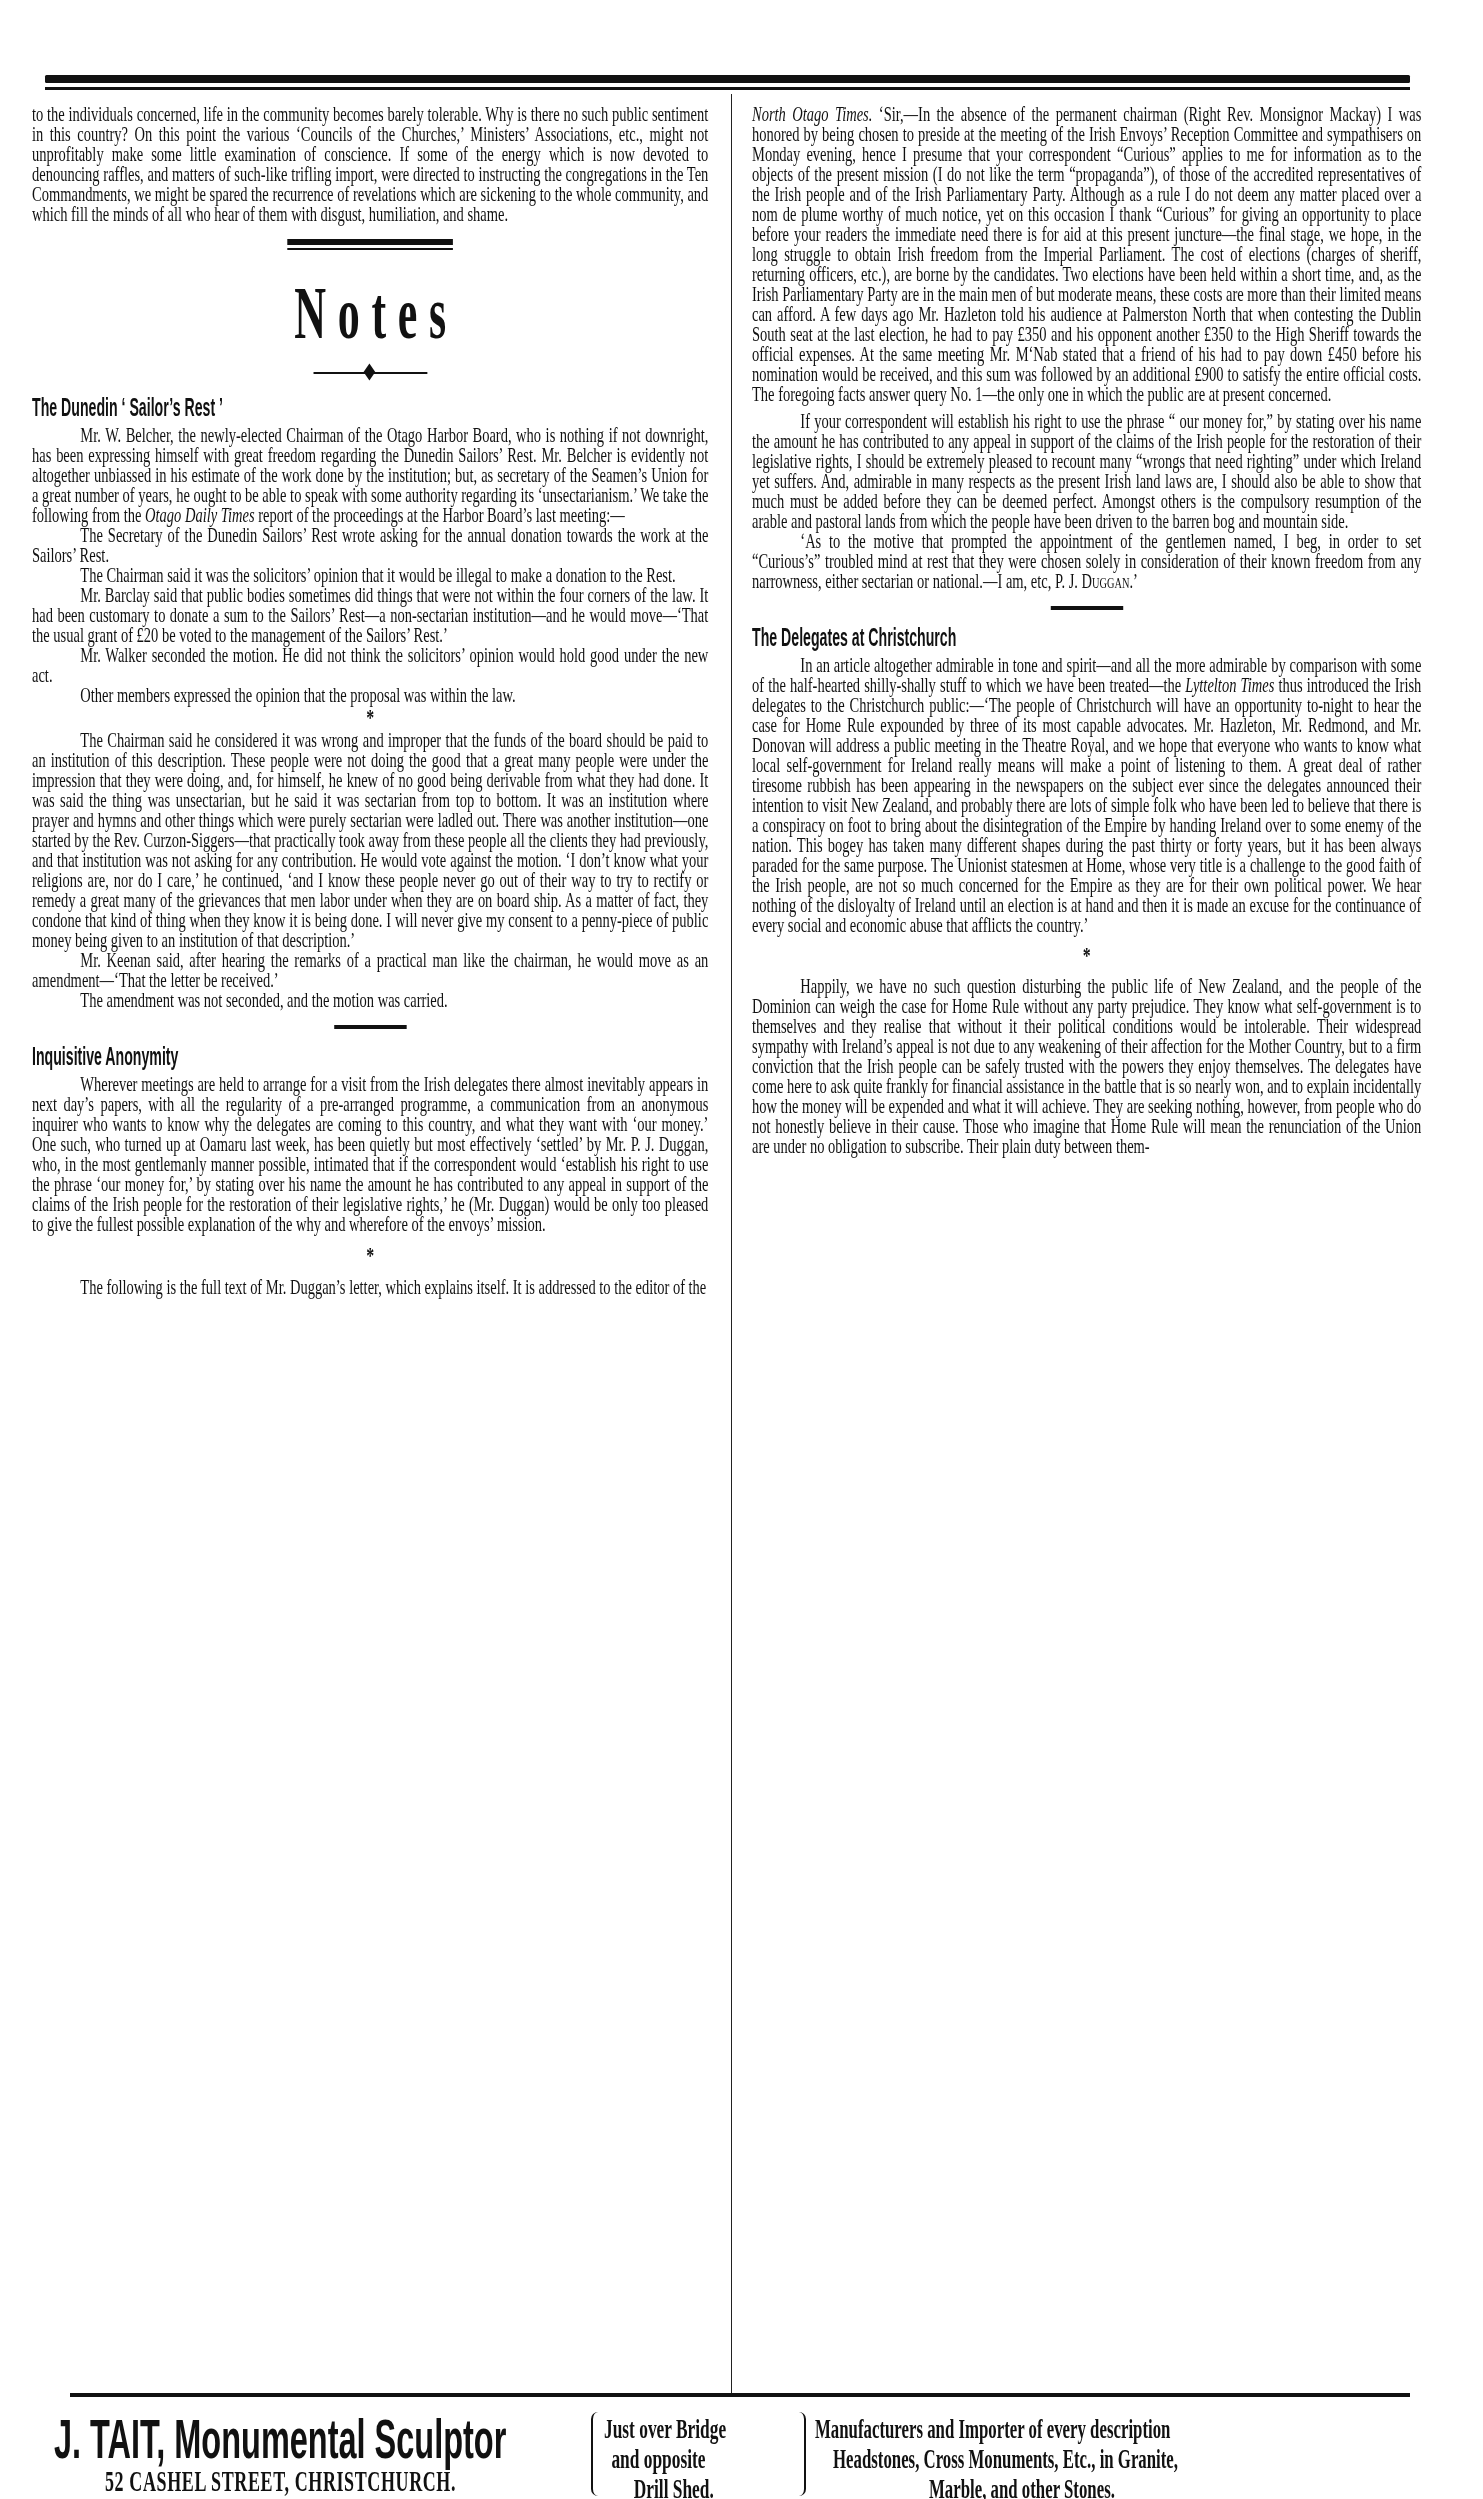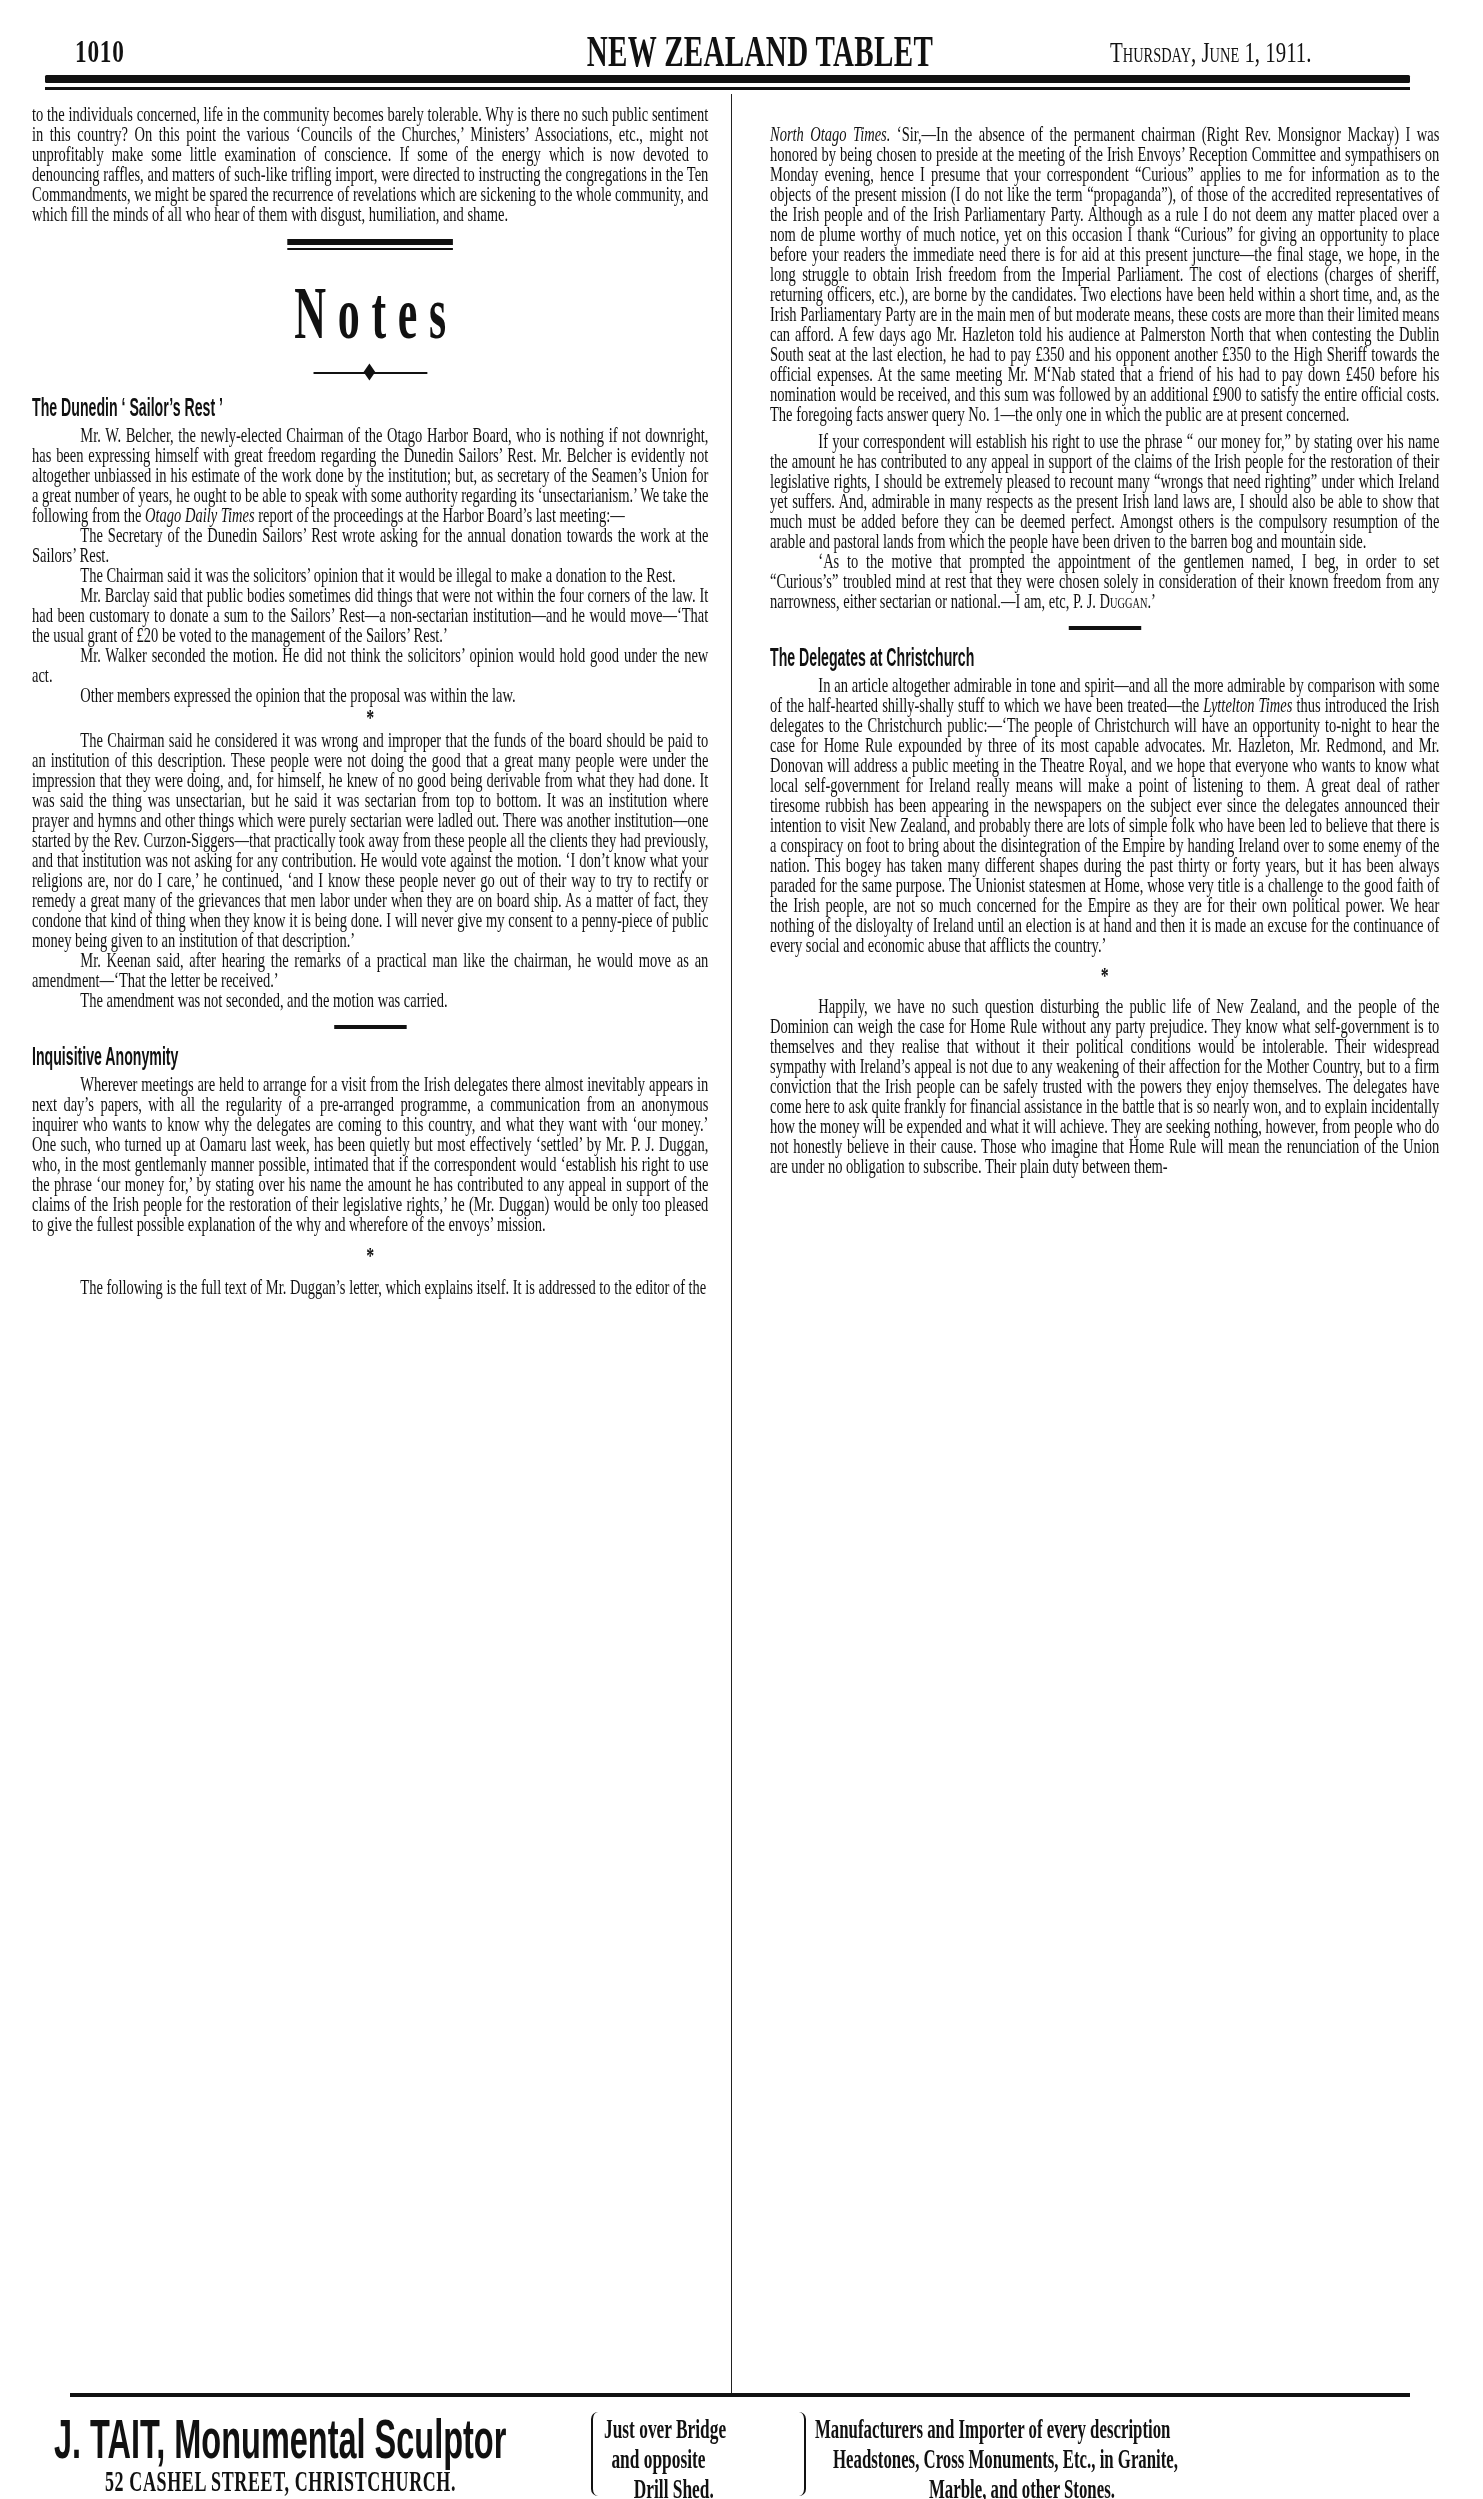--- a/index.html
+++ b/index.html
@@ -10,21 +10,21 @@
   .masthead { position: absolute; left: 0; top: 20px; width: 1483px; height: 50px; }
   .page-number { position: absolute; left: 75px; top: 14px; font-family: "Liberation Serif", serif; font-size: 31px; font-weight: bold; transform: scaleX(0.75); transform-origin: left top; letter-spacing: 1px; }
   .masthead-title { position: absolute; left: 517px; top: 6px; width: 410px; text-align: center; font-family: "Liberation Serif", serif; font-size: 44px; font-weight: bold; letter-spacing: 0.5px; transform: scaleX(0.66); transform-origin: center top; white-space: nowrap; }
   .masthead-date { position: absolute; left: 1110px; top: 16px; font-family: "Liberation Serif", serif; font-size: 29px; transform: scaleX(0.72); transform-origin: left top; white-space: nowrap; font-variant: small-caps; }
   .rule-thick { position: absolute; left: 45px; top: 75px; width: 1365px; height: 8px; background: #111; border-radius: 1.5px; }
   .rule-thin { position: absolute; left: 45px; top: 87px; width: 1365px; height: 2.5px; background: #111; }
 
   
   .column { position: absolute; top: 104px; font-family: "Liberation Serif", serif; }
   .col-left { left: 32px; width: 676px; }
-  .col-right { left: 770px; width: 669px; margin-top: 20px; }
+  .col-right { left: 752px; width: 669px; }
   .col-divider { position: absolute; left: 731px; top: 94px; width: 1px; height: 2300px; background: #222; }
 
   .col-inner { width: 145%; transform: scaleX(0.69); transform-origin: left top; }
   .col-inner-r { width: 145%; transform: scaleX(0.69); transform-origin: left top; }
 
   p.body { margin: 0; font-size: 21px; line-height: 20px; text-align: justify; hyphens: manual; }
   p.body.indent { text-indent: 70px; }
   p.body.noindent { text-indent: 0; }
   p.body .ital { font-style: italic; }
   .sc { font-variant: small-caps; }
@@ -58,25 +58,20 @@
   .ad-desc { position: absolute; left: 770px; top: 7px; width: 625px; font-weight: bold; font-size: 28px; line-height: 30px; }
   .ad-desc div { white-space: nowrap; transform: scaleX(0.6); transform-origin: left top; }
   .ad-desc .d2 { padding-left: 30px; }
   .ad-desc .d3 { padding-left: 190px; }
 </style>
 </head>
 <body>
 
 <div class="page">
 
-  <div class="masthead">
-    <div class="page-number">1010</div>
-    <div class="masthead-title">NEW ZEALAND TABLET</div>
-    <div class="masthead-date">Thursday, June 1, 1911.</div>
-  </div>
   <div class="rule-thick"></div>
   <div class="rule-thin"></div>
 
   <div class="col-divider"></div>
 
   <div class="column col-left">
     <div class="col-inner">
       <p class="body noindent">to the individuals concerned, life in the community becomes barely tolerable. Why is there no such public sentiment in this country? On this point the various ‘Councils of the Churches,’ Ministers’ Associations, etc., might not unprofitably make some little examination of conscience. If some of the energy which is now devoted to denouncing raffles, and matters of such-like trifling import, were directed to instructing the congregations in the Ten Commandments, we might be spared the recurrence of revelations which are sickening to the whole community, and which fill the minds of all who hear of them with disgust, humiliation, and shame.</p>
 
       <div class="notes-block">

